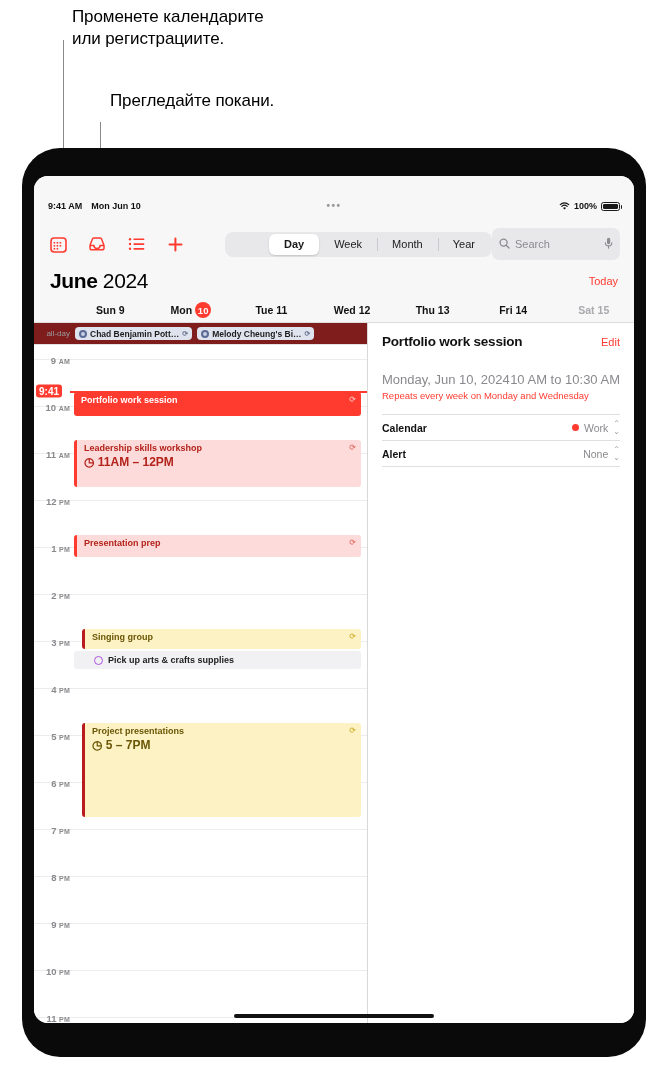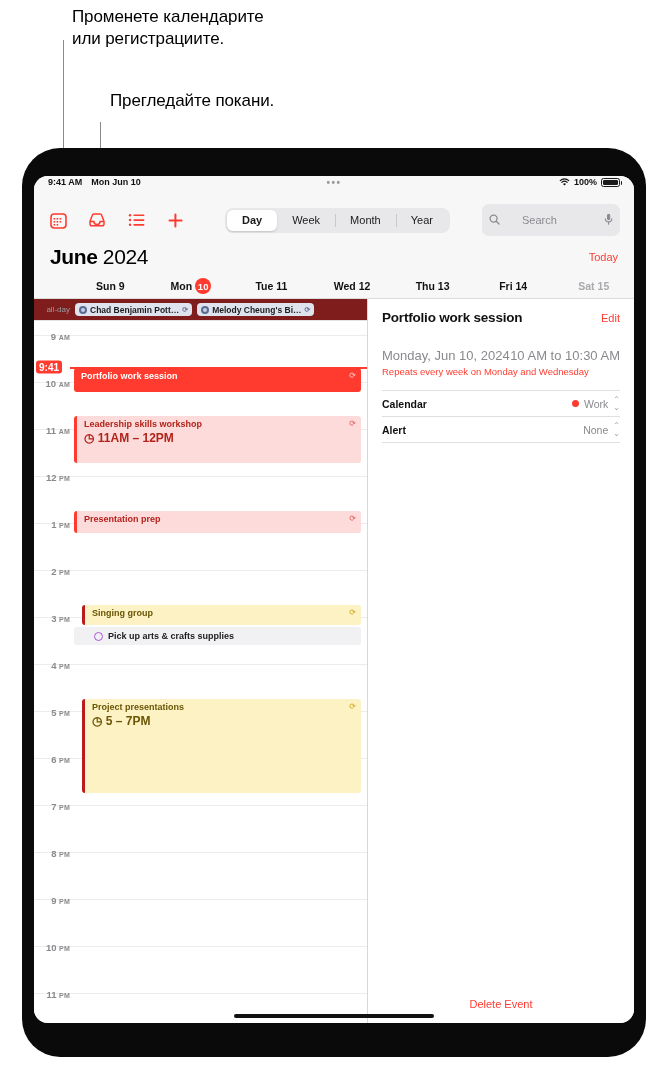--- a/index.html
+++ b/index.html
@@ -43,22 +43,22 @@
     border-radius: 14px;
     overflow: hidden;
   }
 
   
   .statusbar {
     position: relative;
     height: 22px;
     background: #f7f7f7;
     display: flex;
-    align-items: flex-start;
-    padding: 1px 14px;
+    align-items: flex-end;
+    padding: 13px 14px;
     font-size: 9px;
     color: #111;
     font-weight: 600;
   }
   .sb-left { display: flex; gap: 9px; align-items: center; }
   .sb-center { position: absolute; left: 0; right: 0; text-align: center; pointer-events: none; }
   .sb-dots { display:inline-block; letter-spacing: 1.5px; color:#9a9a9a; font-size:10px; }
   .sb-right { margin-left: auto; display: flex; gap: 4px; align-items: center; }
   .wifi-icon { display:inline-block; width: 11px; height: 9px; position: relative; }
   .batt {
@@ -105,30 +105,31 @@
     position: relative;
   }
   .seg + .seg::before {
     content: ''; position: absolute; left: 0; top: 4px; bottom: 4px;
     width: 1px; background: #c9c9cd;
   }
   .seg.active {
     background: #ffffff;
     font-weight: 700;
     box-shadow: 0 1px 2px rgba(0,0,0,0.16);
+    margin-left: 42px;
   }
   .seg.active::before, .seg.active + .seg::before { background: transparent; }
 
   .searchbar {
     margin-left: auto;
     width: 138px; height: 32px;
     background: #e8e8ea;
     border-radius: 7px;
     display: flex; align-items: center;
-    padding: 0 7px; gap: 22px;
+    padding: 0 7px; gap: 5px;
     box-sizing: border-box;
   }
   .search-ph { font-size: 11px; color: #8b8b90; flex: 1; }
 
   
   .monthrow {
     height: 34px;
     background: #f7f7f7;
     display: flex; align-items: center;
     padding: 0 16px;

